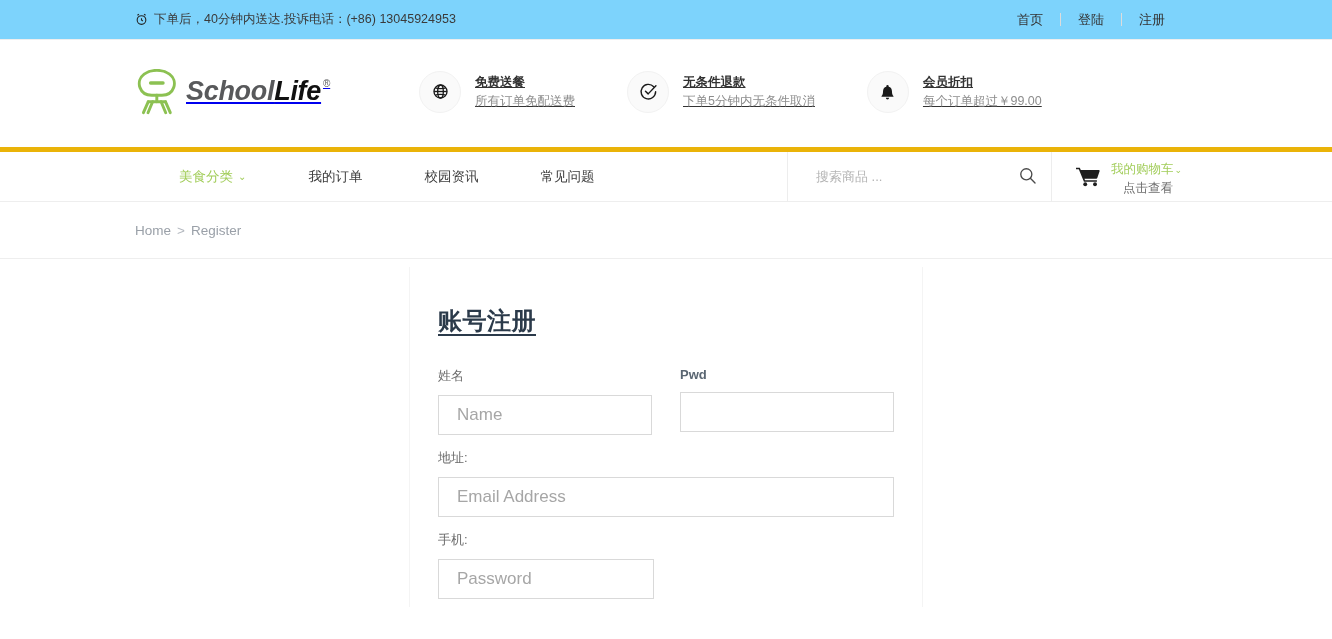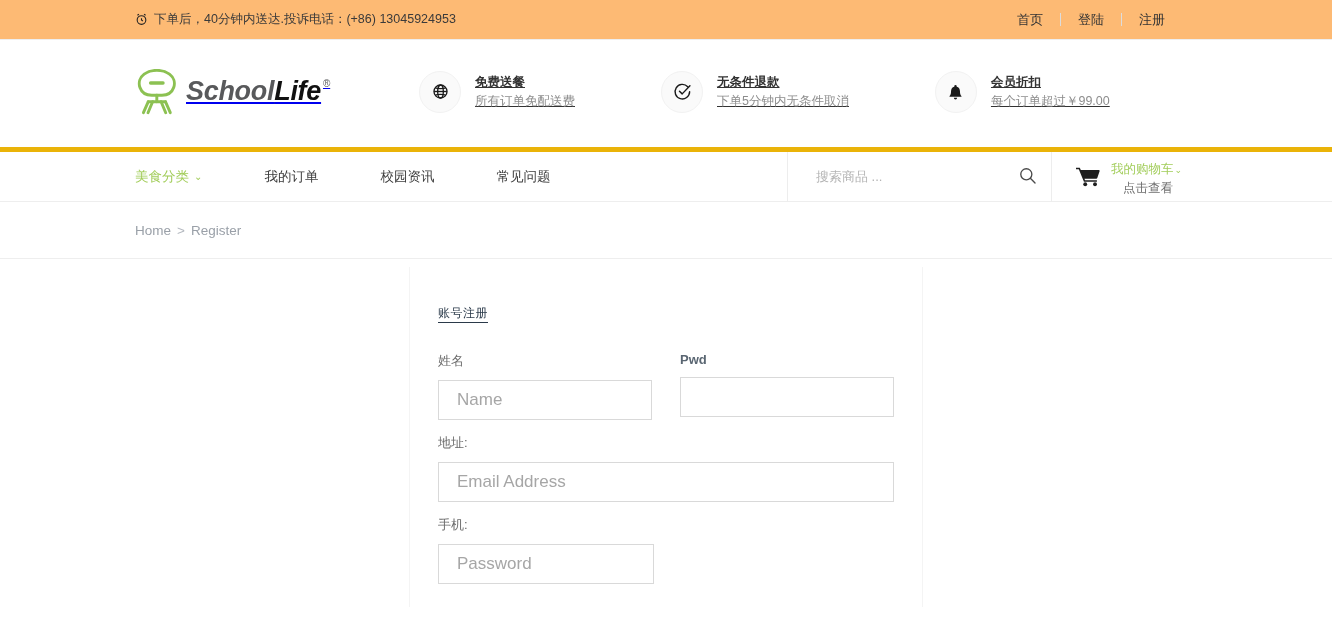--- a/index.html
+++ b/index.html
@@ -14,21 +14,21 @@
     -webkit-font-smoothing: antialiased;
   }
 
   
   .topbar {
     height: 40px;
     border-bottom: 1px solid #eeeeee;
     display: flex;
     align-items: center;
     padding: 0 150px 0 135px;
-    background: #fdba74;
+    background: #7dd3fc;
   }
   .topbar-left {
     display: flex;
     align-items: center;
     gap: 6px;
     font-size: 12.5px;
     color: #3a3a3a;
     white-space: nowrap;
   }
   .clock-icon { width: 13px; height: 13px; display: block; }
@@ -91,21 +91,21 @@
     margin-top: 1px;
     font-weight: normal;
     font-style: normal;
   }
 
   .features {
     display: flex;
     align-items: center;
     flex: 1 1 auto;
     justify-content: flex-start;
-    gap: 86px;
+    gap: 52px;
     padding-left: 34px;
   }
   .feature {
     display: flex;
     align-items: center;
     gap: 14px;
   }
   .feature-circle {
     width: 42px;
     height: 42px;
@@ -136,20 +136,21 @@
   .navbar {
     height: 50px;
     border-bottom: 1px solid #eeeeee;
     display: flex;
     align-items: center;
     padding: 0 150px 0 135px;
   }
   .nav-links {
     display: flex;
     align-items: flex-start;
+    margin-left: 44px;
   }
   .nav-link {
     font-size: 13.5px;
     color: #3c3c3c;
     text-decoration: none;
     padding: 0 28px 0 0;
     margin-right: 34px;
     white-space: nowrap;
   }
   .nav-link:last-child { margin-right: 0; }
@@ -240,22 +241,22 @@
     padding-top: 8px;
   }
   .form-panel {
     width: 514px;
     border-left: 1px solid #f4f4f4;
     border-right: 1px solid #f4f4f4;
     min-height: 340px;
     padding: 38px 28px 0 28px;
   }
   .form-title {
-    font-size: 12px;
-    font-weight: normal;
+    font-size: 24px;
+    font-weight: bold;
     color: #2b3a4a;
     text-decoration: underline;
     text-underline-offset: 5px;
     letter-spacing: 0.5px;
     margin-bottom: 30px;
   }
   .field-row {
     display: flex;
     gap: 28px;
   }

